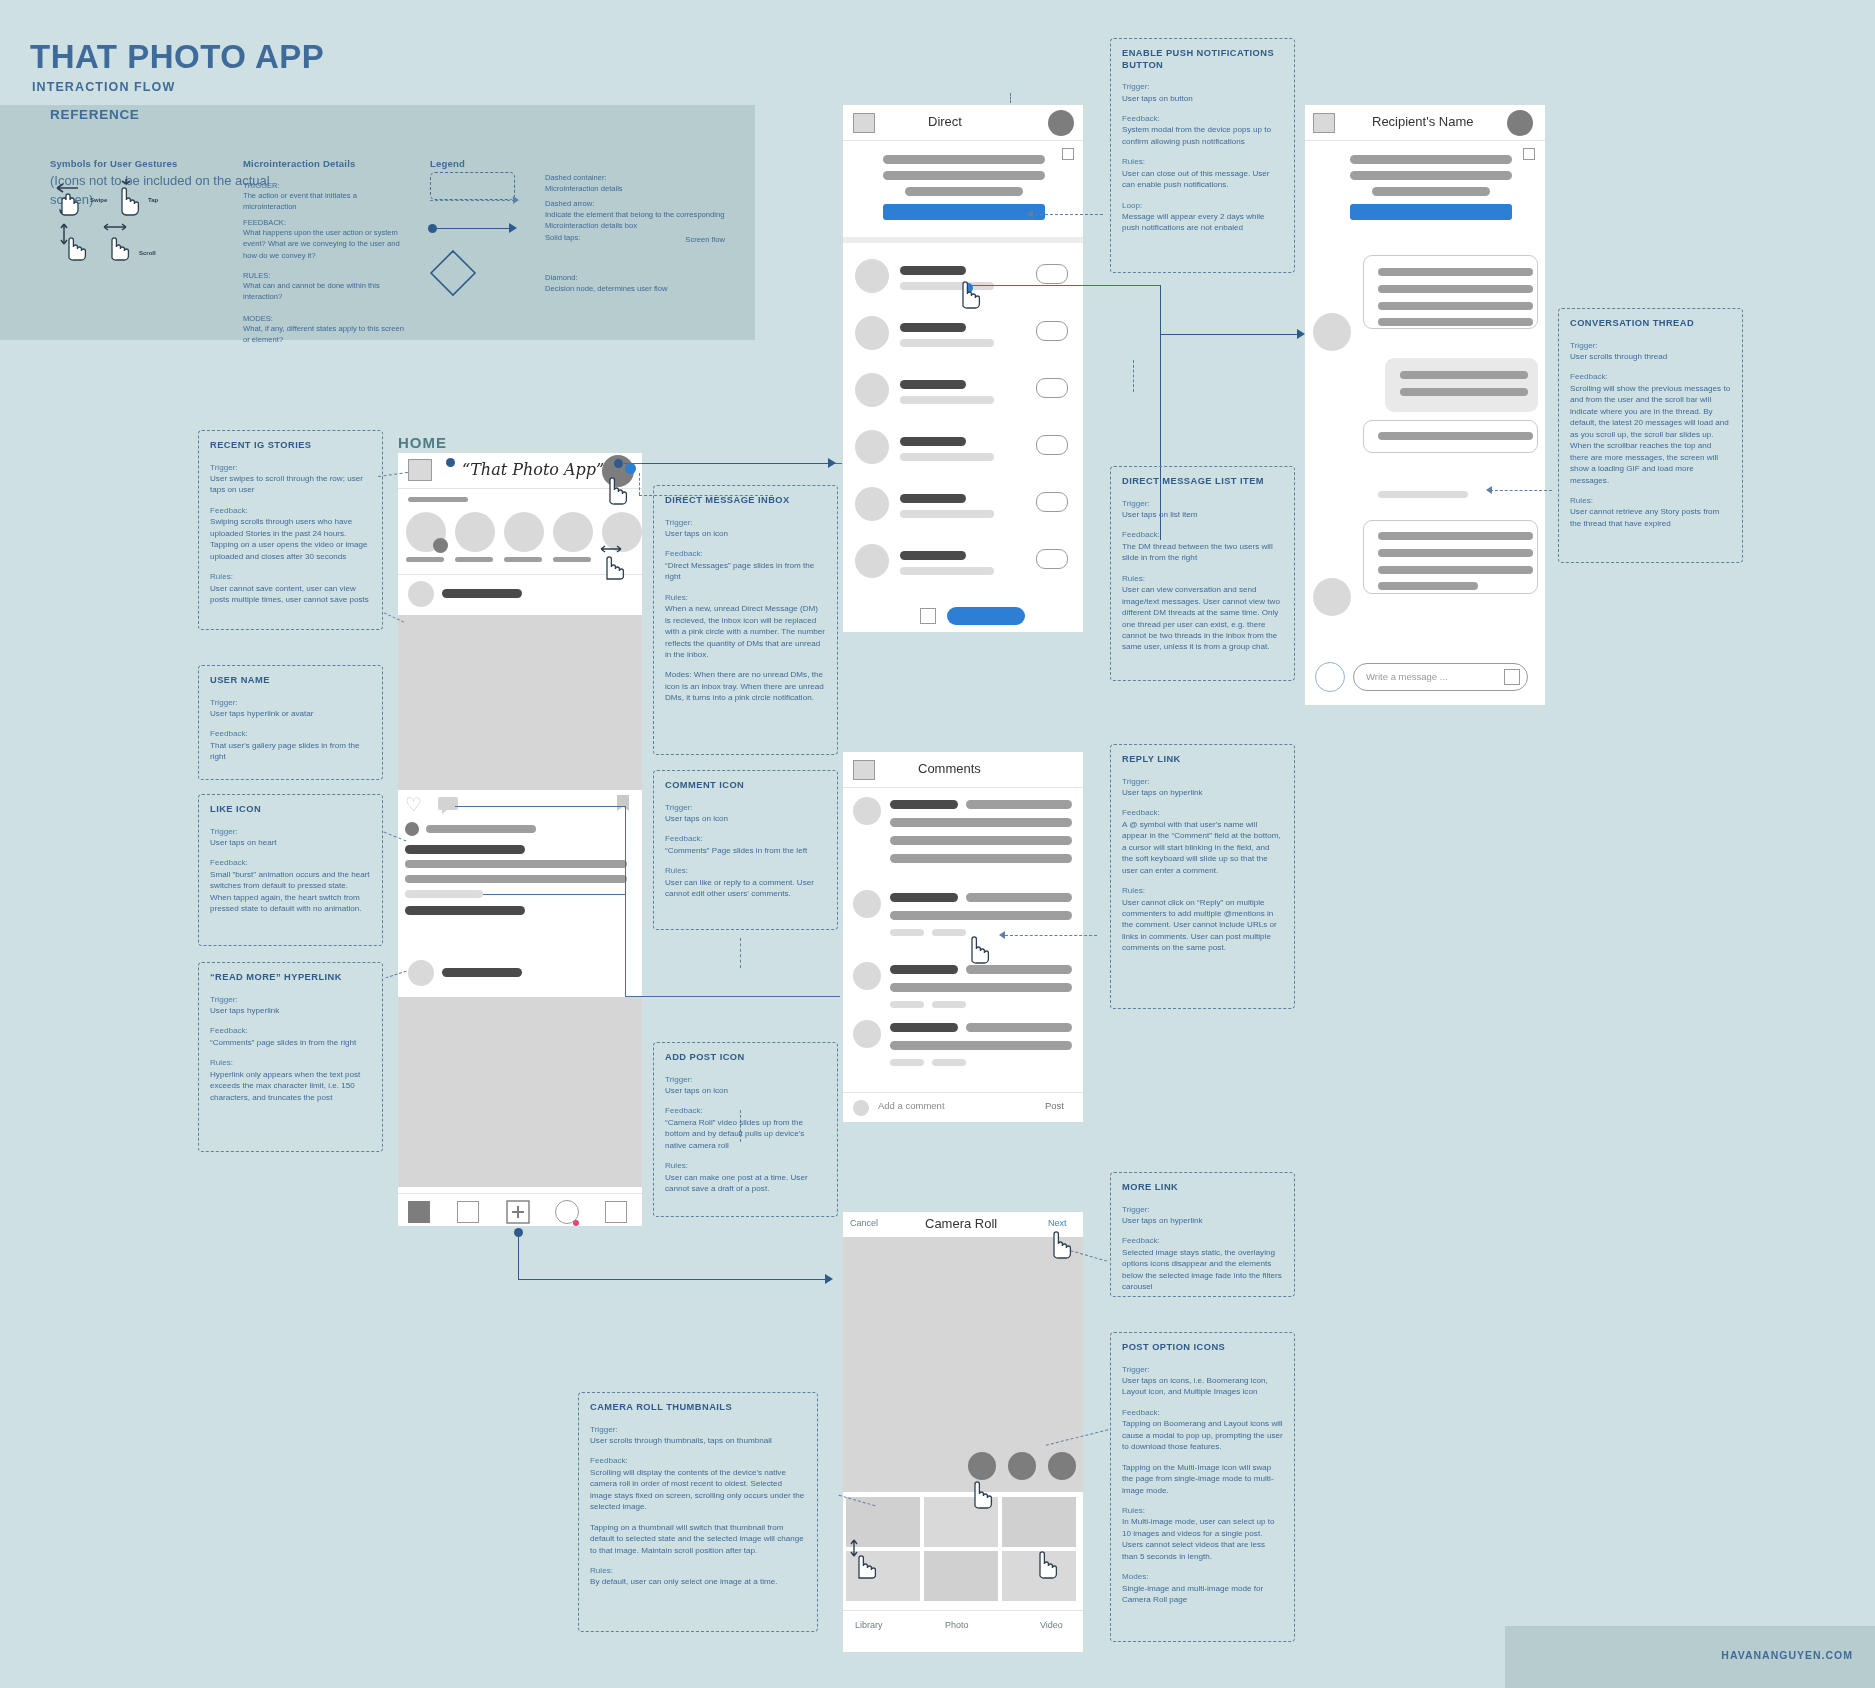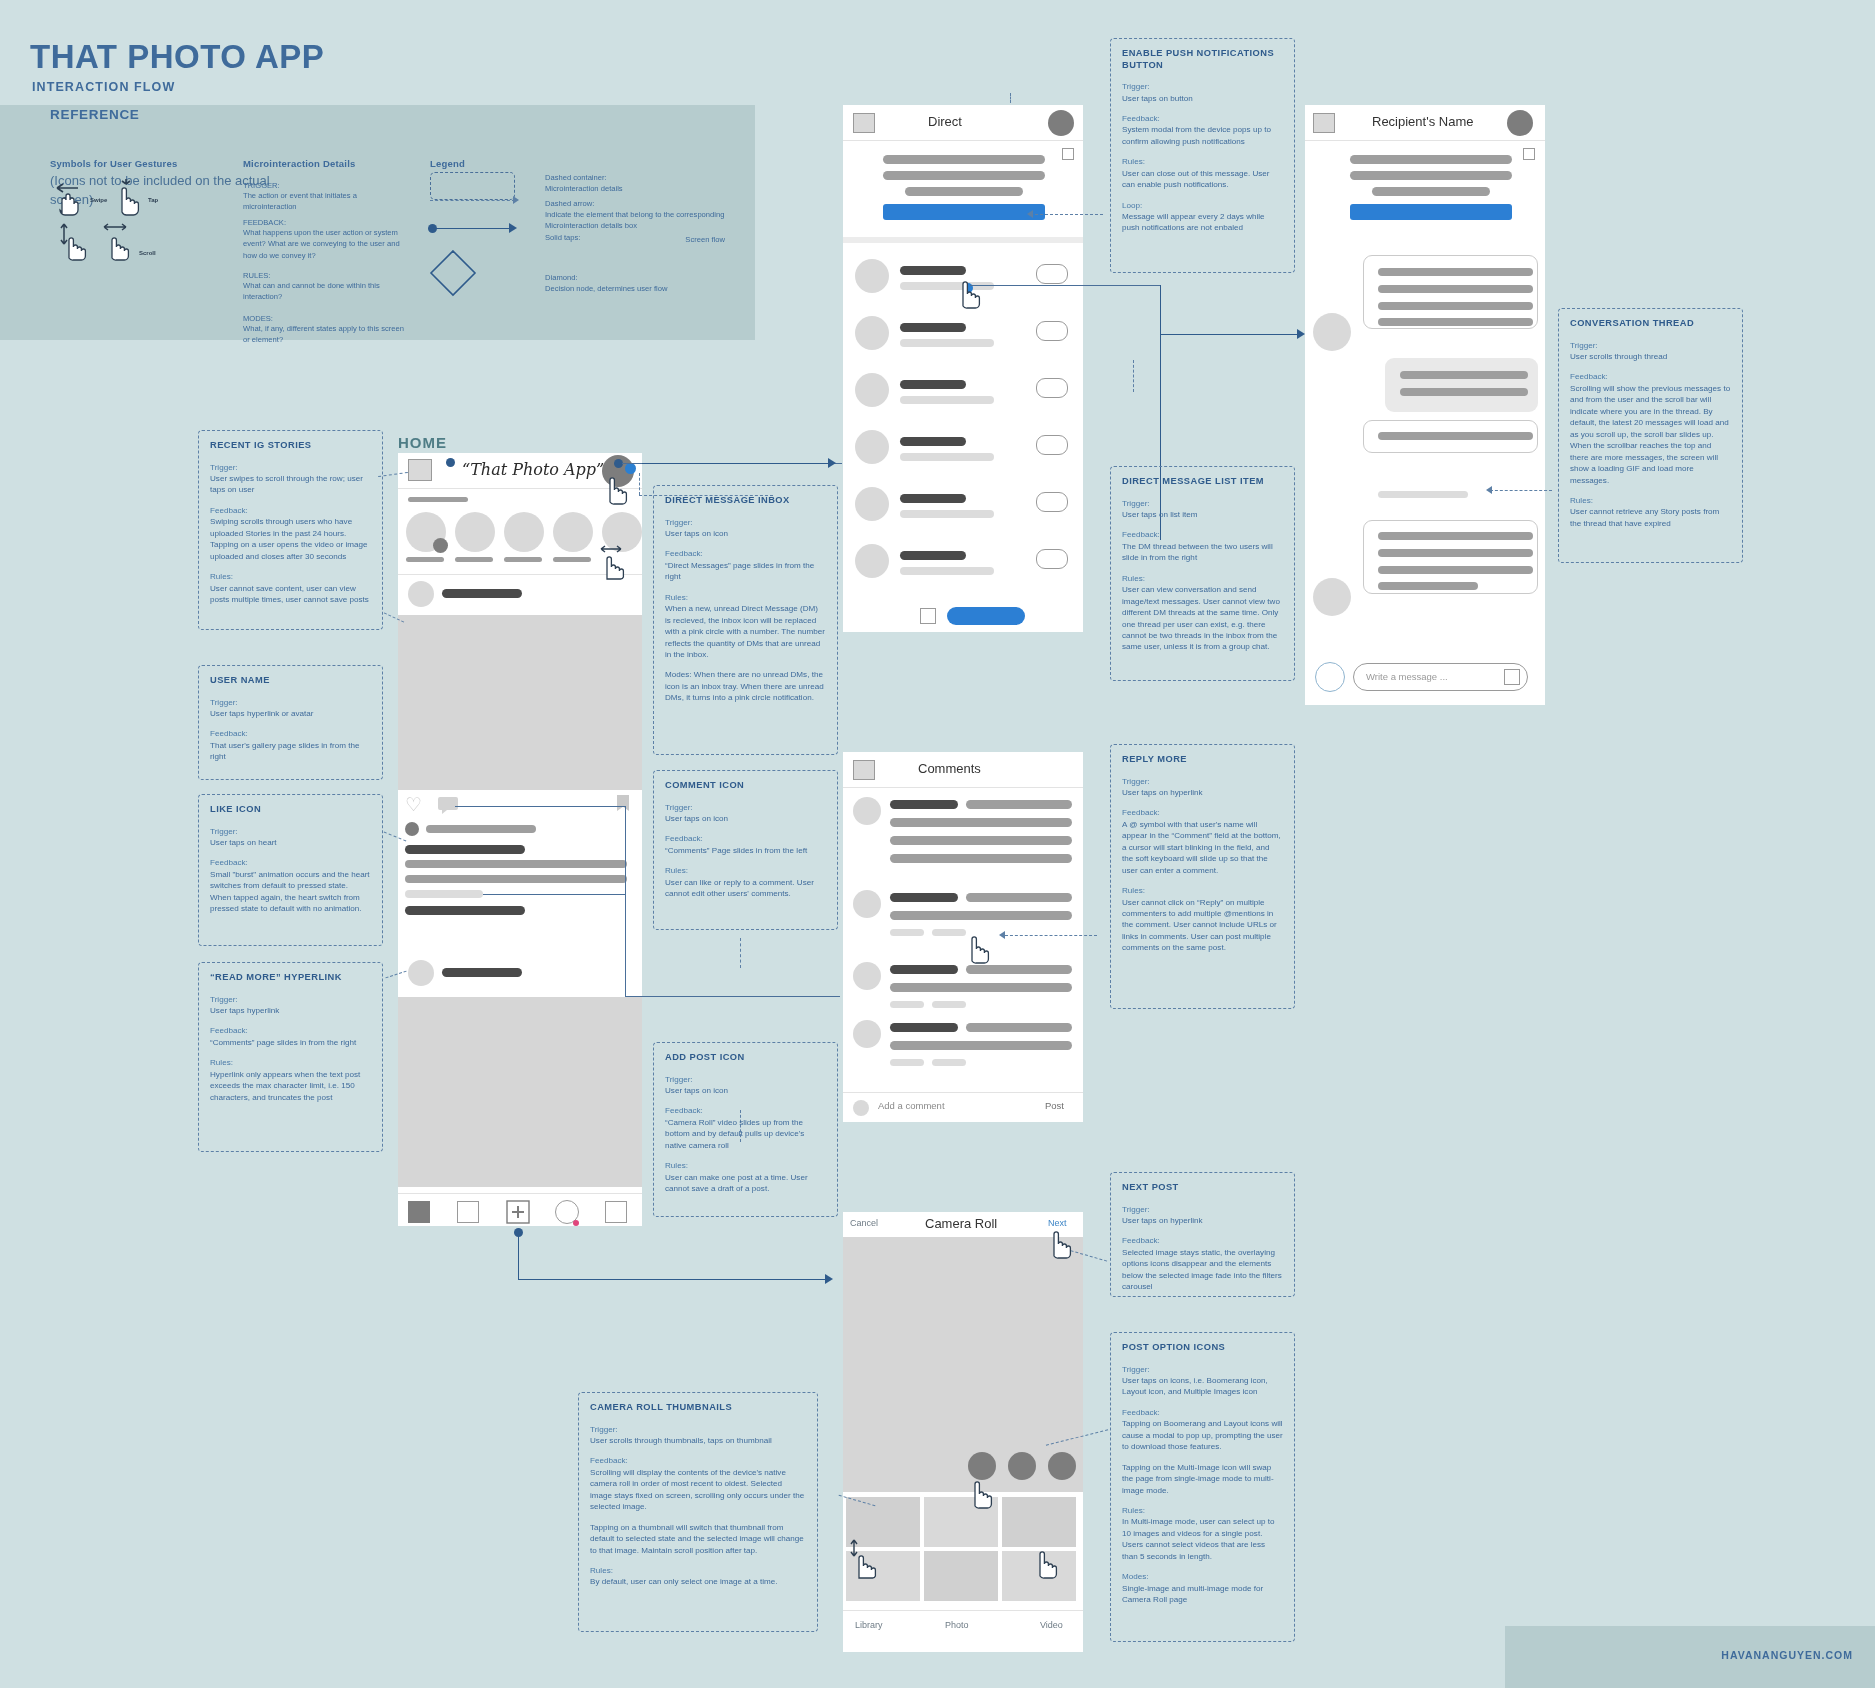--- a/index.html
+++ b/index.html
@@ -622,37 +622,37 @@
         <div class="lbl">Feedback:</div>
         <div class="txt">Scrolling will show the previous messages to and from the user and the scroll bar will indicate where you are in the thread. By default, the latest 20 messages will load and as you scroll up, the scroll bar slides up. When the scrollbar reaches the top and there are more messages, the screen will show a loading GIF and load more messages.</div>
       </div>
     <div class="sec">
         <div class="lbl">Rules:</div>
         <div class="txt">User cannot retrieve any Story posts from the thread that have expired</div>
       </div>
   </div>
 
   <div class="abox" style="left:1110px; top:744px; width:185px; height:265px;">
-    <h4>REPLY MORE</h4>
+    <h4>REPLY LINK</h4>
     <div class="sec">
         <div class="lbl">Trigger:</div>
         <div class="txt">User taps on hyperlink</div>
       </div>
     <div class="sec">
         <div class="lbl">Feedback:</div>
         <div class="txt">A @ symbol with that user's name will appear in the “Comment” field at the bottom, a cursor will start blinking in the field, and the soft keyboard will slide up so that the user can enter a comment.</div>
       </div>
     <div class="sec">
         <div class="lbl">Rules:</div>
         <div class="txt">User cannot click on “Reply” on multiple commenters to add multiple @mentions in the comment. User cannot include URLs or links in comments. User can post multiple comments on the same post.</div>
       </div>
   </div>
 
   <div class="abox" style="left:1110px; top:1172px; width:185px; height:125px;">
-    <h4>NEXT POST</h4>
+    <h4>MORE LINK</h4>
     <div class="sec">
         <div class="lbl">Trigger:</div>
         <div class="txt">User taps on hyperlink</div>
       </div>
     <div class="sec">
         <div class="lbl">Feedback:</div>
         <div class="txt">Selected image stays static, the overlaying options icons disappear and the elements below the selected image fade into the filters carousel</div>
       </div>
   </div>
 

